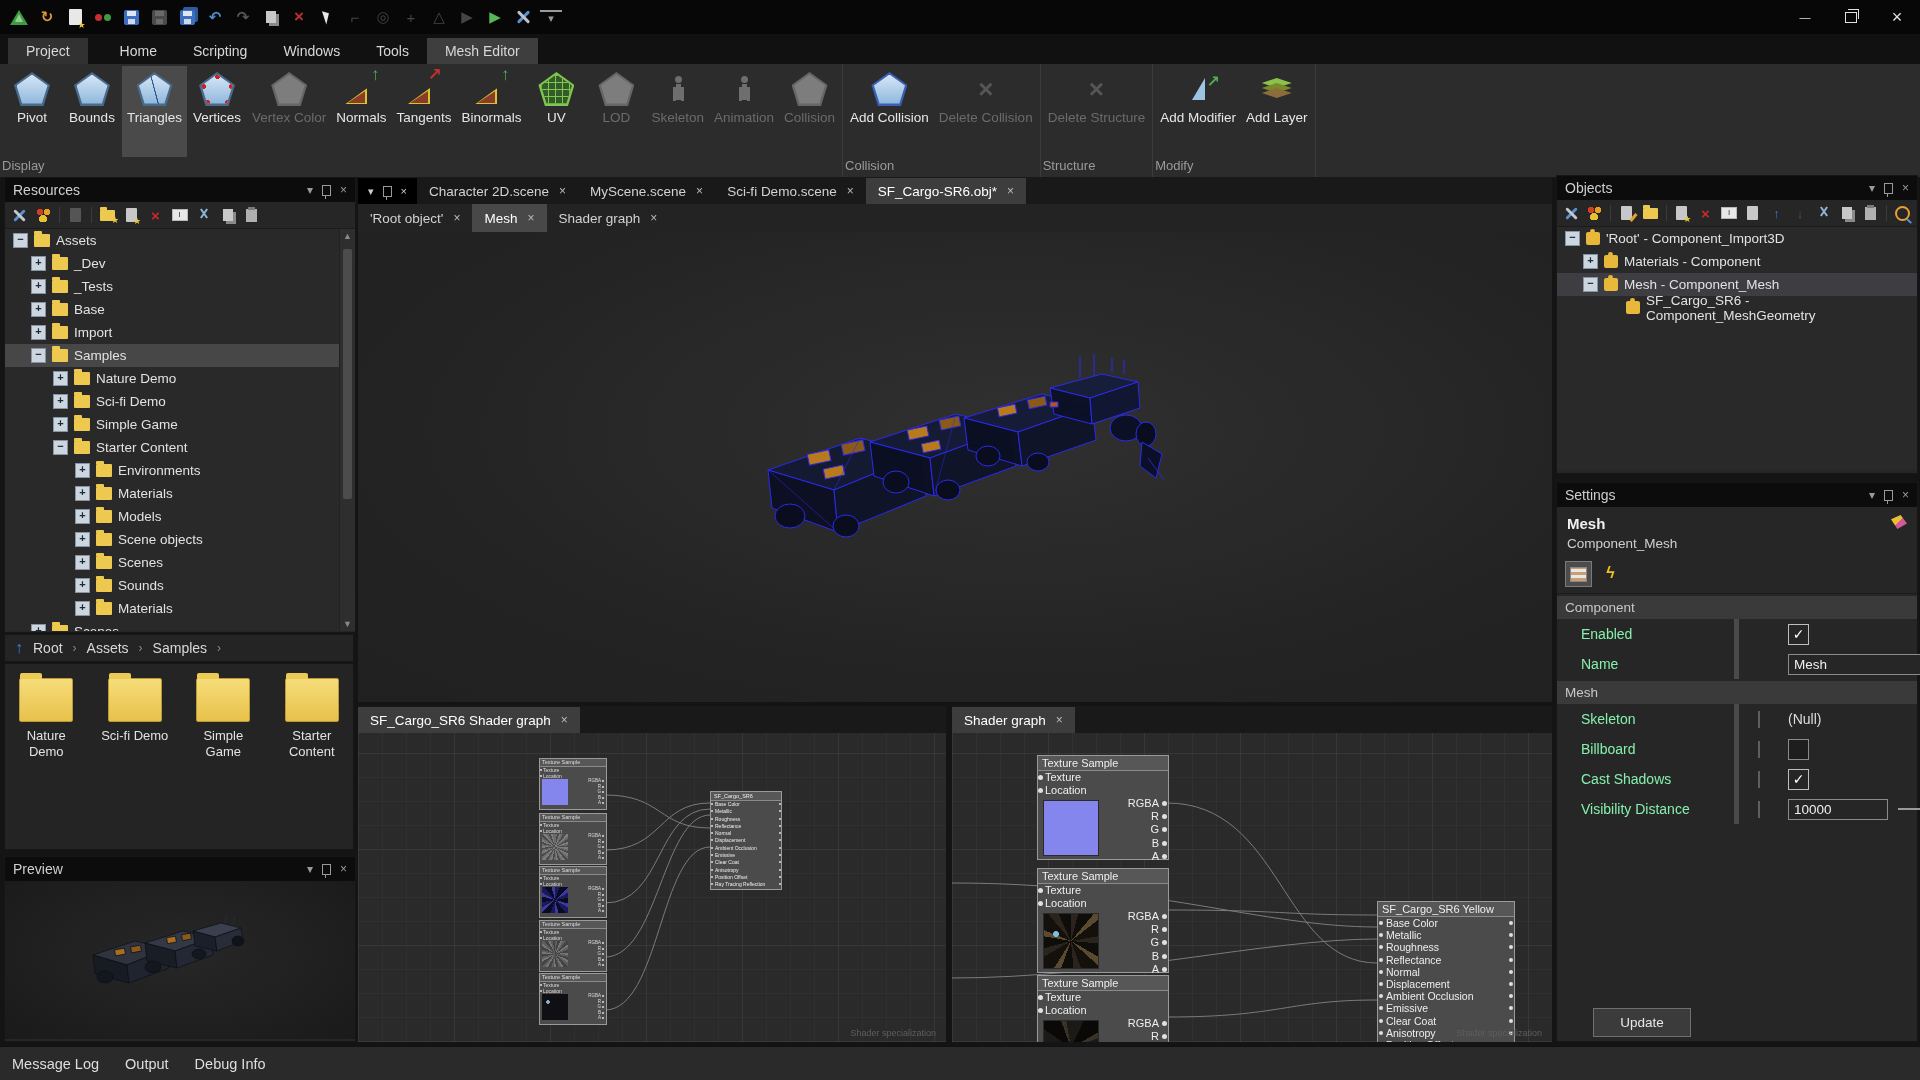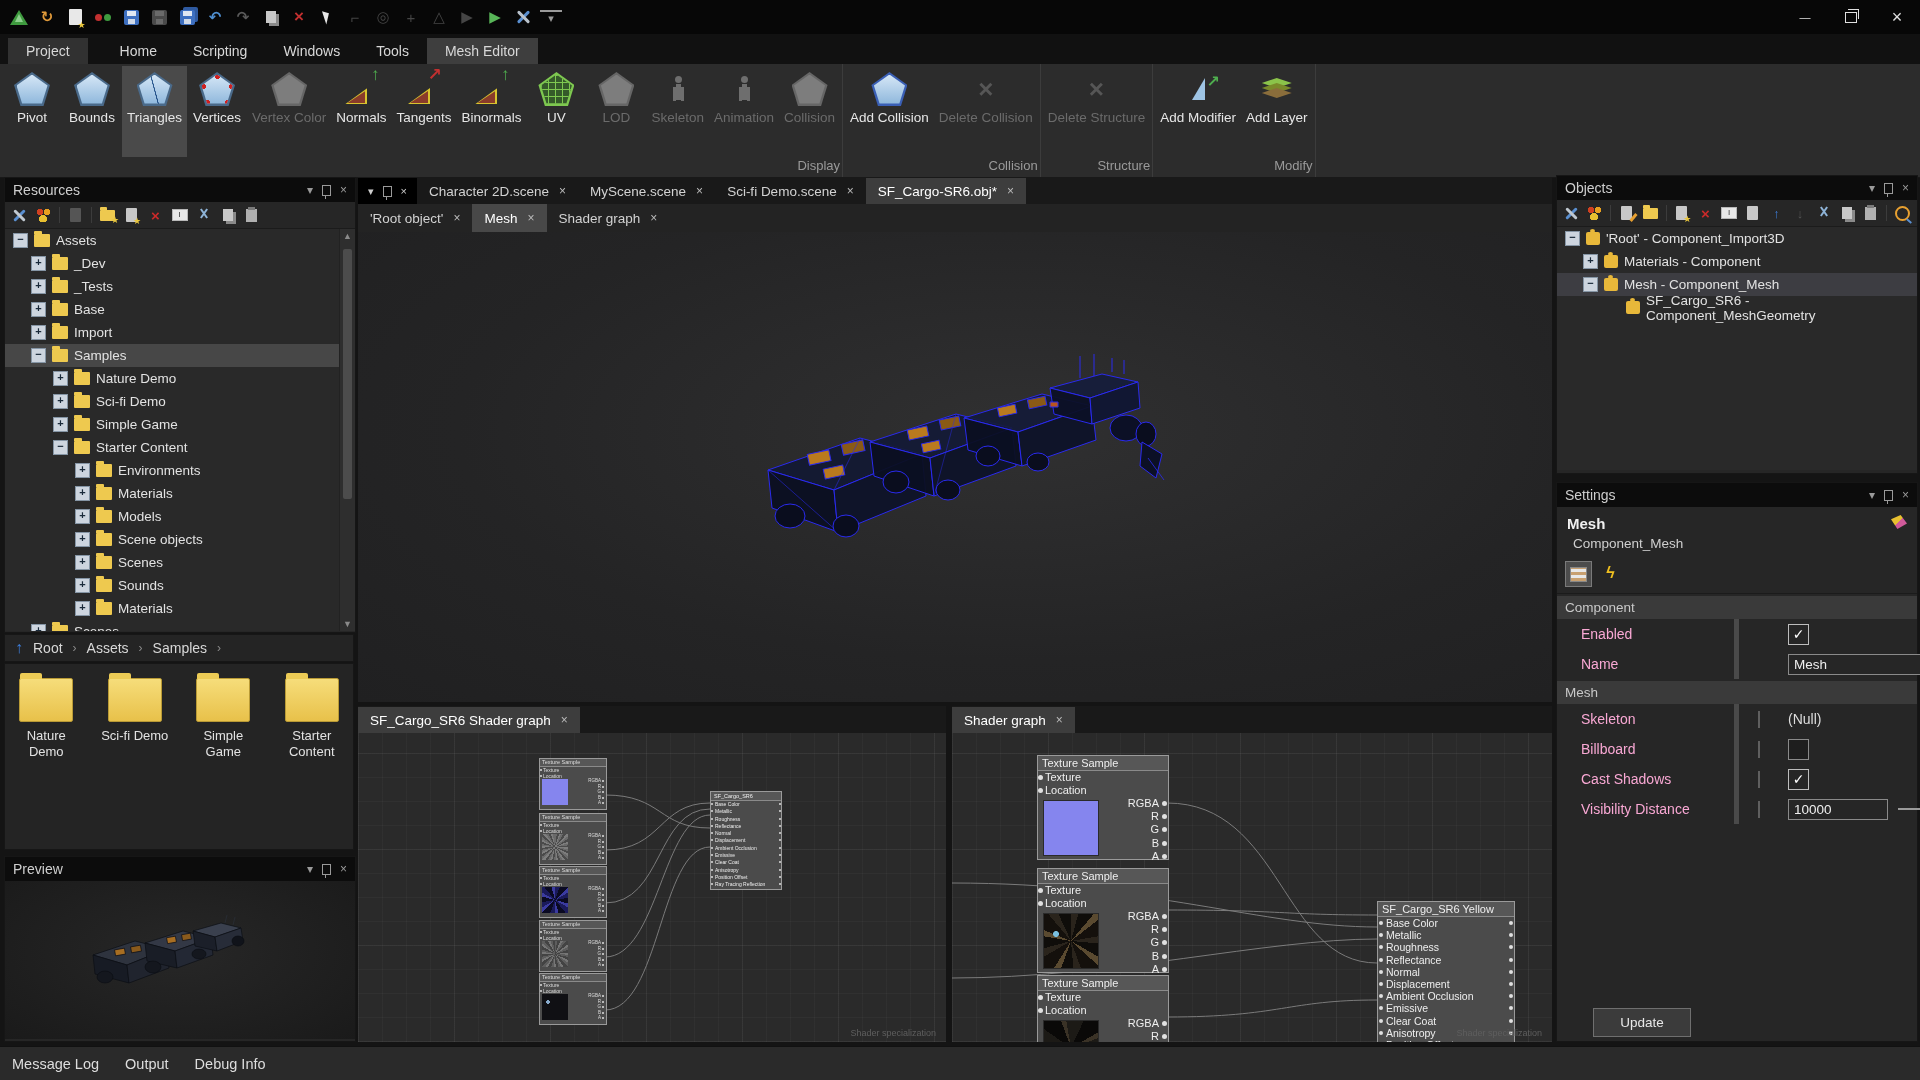--- a/index.html
+++ b/index.html
@@ -40,21 +40,21 @@
   .restore-ic{width:10px;height:9px;border:1px solid #e0e0e0;position:relative;background:#070707}
   .restore-ic:before{content:"";position:absolute;left:2px;top:-4px;width:10px;height:9px;border:1px solid #e0e0e0;border-bottom:none;border-left:none}
   
   .ribbon-tabs{left:0;top:34px;width:1920px;height:30px;background:#111;display:flex;align-items:flex-end;padding-left:8px}
   .rtab{padding:5px 18px;font-size:14px;color:#d8d8d8}
   .rtab.first{background:#313131;margin-right:14px}
   .rtab.active{background:#3e3e3e}
   .ribbon{left:0;top:64px;width:1920px;height:113px;background:#2c2c2c;border-bottom:1px solid #181818;display:flex}
   .rgroup{display:flex;flex-direction:column;border-right:1px solid #3c3c3c;padding:2px 2px 0 2px}
   .rbtns{display:flex;flex:1}
-  .rglabel{text-align:right;color:#9a9a9a;font-size:13px;height:20px;line-height:18px}
+  .rglabel{text-align:left;color:#9a9a9a;font-size:13px;height:20px;line-height:18px}
   .rbtn{min-width:50px;padding:4px 5px 0 5px;display:flex;flex-direction:column;align-items:center;gap:2px;font-size:13.5px;color:#e6e6e6;text-align:center;line-height:15px}
   .rbtn.sel{background:#4a4a4a}
   .rbtn.dis{color:#6b6b6b}
   .ric{width:40px;height:38px;display:flex;align-items:center;justify-content:center;position:relative}
   .pent-rim{width:36px;height:34px;clip-path:polygon(50% 0,100% 38%,82% 100%,18% 100%,0 38%);background:#4a6a8a;display:grid;place-items:center}
   .pent-rim.red{background:#cc2222}.pent-rim.blue{background:#3a5fb5}
   .pent-rim.grayrim{background:#666}
   .pent-in{width:31px;height:29px;clip-path:polygon(50% 0,100% 38%,82% 100%,18% 100%,0 38%);background:linear-gradient(180deg,#d5e6f6,#8fb8dc)}
   .pent-in.gray{background:#7d7d7d}
   .pent-in.tri{background:linear-gradient(180deg,#d5e6f6,#8fb8dc),linear-gradient(75deg,transparent 48%,#3a6a9a 49%,#3a6a9a 51%,transparent 52%);background-blend-mode:multiply}
@@ -165,30 +165,30 @@
   .mirow:before{content:"";position:absolute;left:0;top:2px;width:2px;height:2px;border-radius:50%;background:#ddd}
   .mthumb{position:absolute;left:2px;top:20px;width:26px;height:26px}
   .mouts{position:absolute;right:2px;top:19px}
   .mrow{font-size:4.5px;line-height:5.6px;text-align:right;padding-right:3px;position:relative}
   .mrow:after{content:"";position:absolute;right:0;top:2px;width:2px;height:2px;border-radius:50%;background:#ddd}
   .prow-sm{position:relative;height:7.3px;line-height:7.3px;font-size:5px;padding:0 4px;white-space:nowrap;overflow:hidden}
   .prow-sm:before{content:"";position:absolute;left:0;top:2px;width:2px;height:2px;border-radius:50%;background:#ddd}
   .prow-sm:after{content:"";position:absolute;right:0;top:2px;width:2px;height:2px;border-radius:50%;background:#ddd}
   
   .sname{font-size:15px;font-weight:bold;color:#f0f0f0;padding:8px 10px 0 10px;display:flex}
-  .ssub{font-size:13.5px;color:#cfcfcf;padding:4px 10px 8px 16px}
+  .ssub{font-size:13.5px;color:#cfcfcf;padding:4px 10px 8px 10px}
   .sico{margin-left:auto;width:16px;height:14px;background:linear-gradient(135deg,#e8c030 50%,#d05a9a 50%);clip-path:polygon(0 30%,60% 0,100% 60%,40% 100%)}
   .stoolbar{display:flex;gap:6px;padding:2px 8px 6px 8px;border-bottom:1px solid #1b1b1b}
   .stb{width:25px;height:24px;display:flex;align-items:center;justify-content:center}
   .stb.sel{background:#4c4c4c;border:1px solid #7a7a7a}
   .props-ic{width:15px;height:13px;background:repeating-linear-gradient(0deg,#c8a070 0 3px,#e8e8e8 3px 6px);border:1px solid #888}
   .bolt{color:#f0c020;font-size:16px;font-weight:bold}
   .sect{background:#3a3a3a;color:#c8c8c8;font-size:13.5px;padding:4px 8px;margin-top:2px}
   .srow{display:grid;grid-template-columns:152px 7px 18px 30px 1fr;align-items:center;min-height:30px;padding-left:24px}
-  .srow .lab{font-size:14px;color:#f9a8d4}
+  .srow .lab{font-size:14px;color:#86efac}
   .srow .div{width:5px;height:100%;background:#4a4a4a;justify-self:center}
   .resetbox{width:26px;height:19px;border:1px solid #5f5f5f;background:#2e2e2e}
   .cb{width:19px;height:19px;border:1px solid #bdbdbd;background:#262626;color:#fff;font-size:14px;display:flex;align-items:center;justify-content:center}
   .cb.unchecked{background:#1e1e1e;border-color:#8a8a8a}
   .tfield{width:140px;height:19px;border:1px solid #8a8a8a;background:#262626;padding:0 5px;font-size:13.5px;display:flex;align-items:center;color:#eee}
   .tfield.small{width:88px}
   .slider-wrap{position:relative;width:80px;height:18px;margin-left:10px}
   .slider-track{position:absolute;left:0;right:10px;top:8px;height:2px;background:#9a9a9a}
   .btn{width:96px;height:27px;background:#3b3b3b;border:1px solid #6f6f6f;display:flex;align-items:center;justify-content:center;font-size:13.5px;color:#e8e8e8}
   

